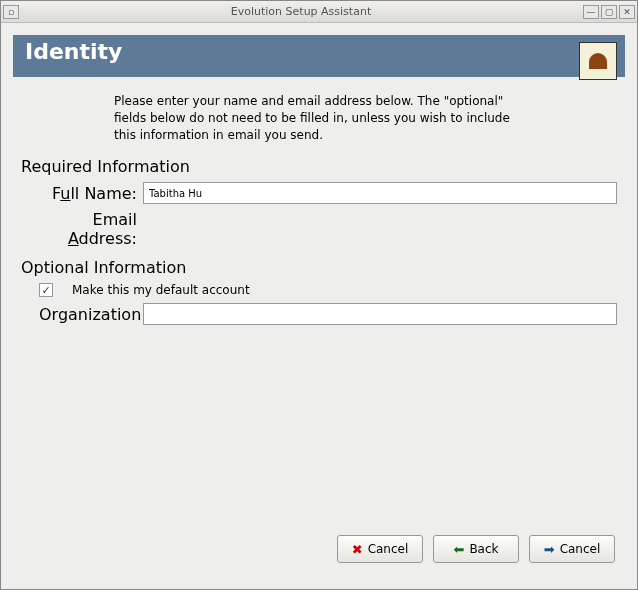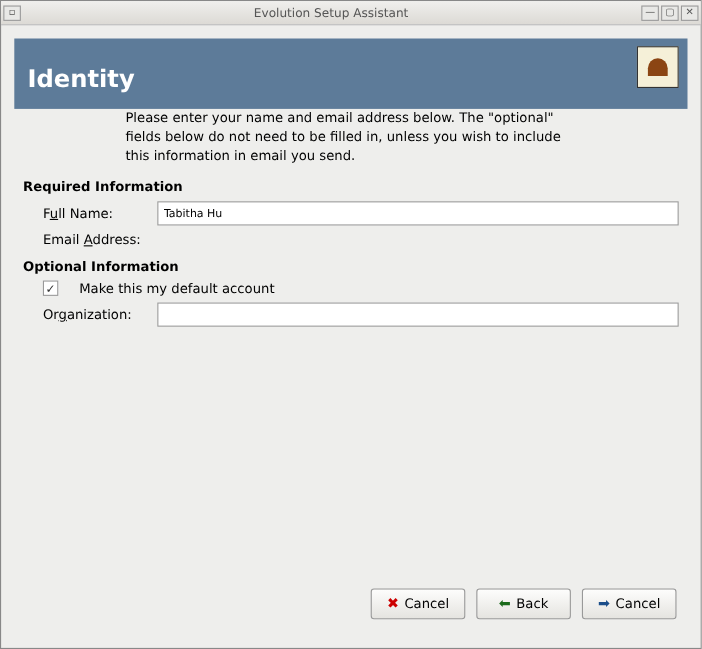--- a/index.html
+++ b/index.html
@@ -53,24 +53,24 @@
       cursor: pointer;
     }
     .window-body {
       flex: 1;
       padding: 12px;
       display: flex;
       flex-direction: column;
     }
     .header-band {
       background: #5d7b99;
-      height: 64px;
-      display: flex;
-      align-items: flex-end;
-      padding: 14px 12px;
+      height: 42px;
+      display: flex;
+      align-items: flex-start;
+      padding: 4px 12px;
       position: relative;
     }
     .header-title {
       color: #fff;
       font-size: 22px;
       font-weight: bold;
     }
     .header-icon {
       position: absolute;
       right: 8px;
@@ -89,45 +89,46 @@
     .header-icon .arch {
       width: 18px;
       height: 16px;
       background: #8b4513;
       border-radius: 9px 9px 0 0;
       margin-bottom: 1px;
     }
     .content {
       flex: 1;
       padding: 0 8px 8px 8px;
+      margin-top: 16px;
     }
     .intro {
       text-align: left;
       margin: 0 auto 14px auto;
       max-width: 410px;
       font-size: 12px;
       color: #000;
       line-height: 1.4;
     }
     .section-title {
-      font-weight: bold;
-      font-size: 12px;
+      font-weight: normal;
+      font-size: 16px;
       margin-bottom: 6px;
     }
     .form-row {
       display: flex;
       align-items: center;
       margin-bottom: 6px;
       padding-left: 18px;
     }
     .form-label {
       width: 104px;
-      text-align: left;
+      text-align: right;
       padding-right: 6px;
-      font-size: 12px;
+      font-size: 16px;
     }
     .form-label .mnemonic {
       text-decoration: underline;
     }
     .form-input {
       flex: 1;
       height: 22px;
       border: 1px solid #999;
       background: #fff;
       padding: 2px 5px;

